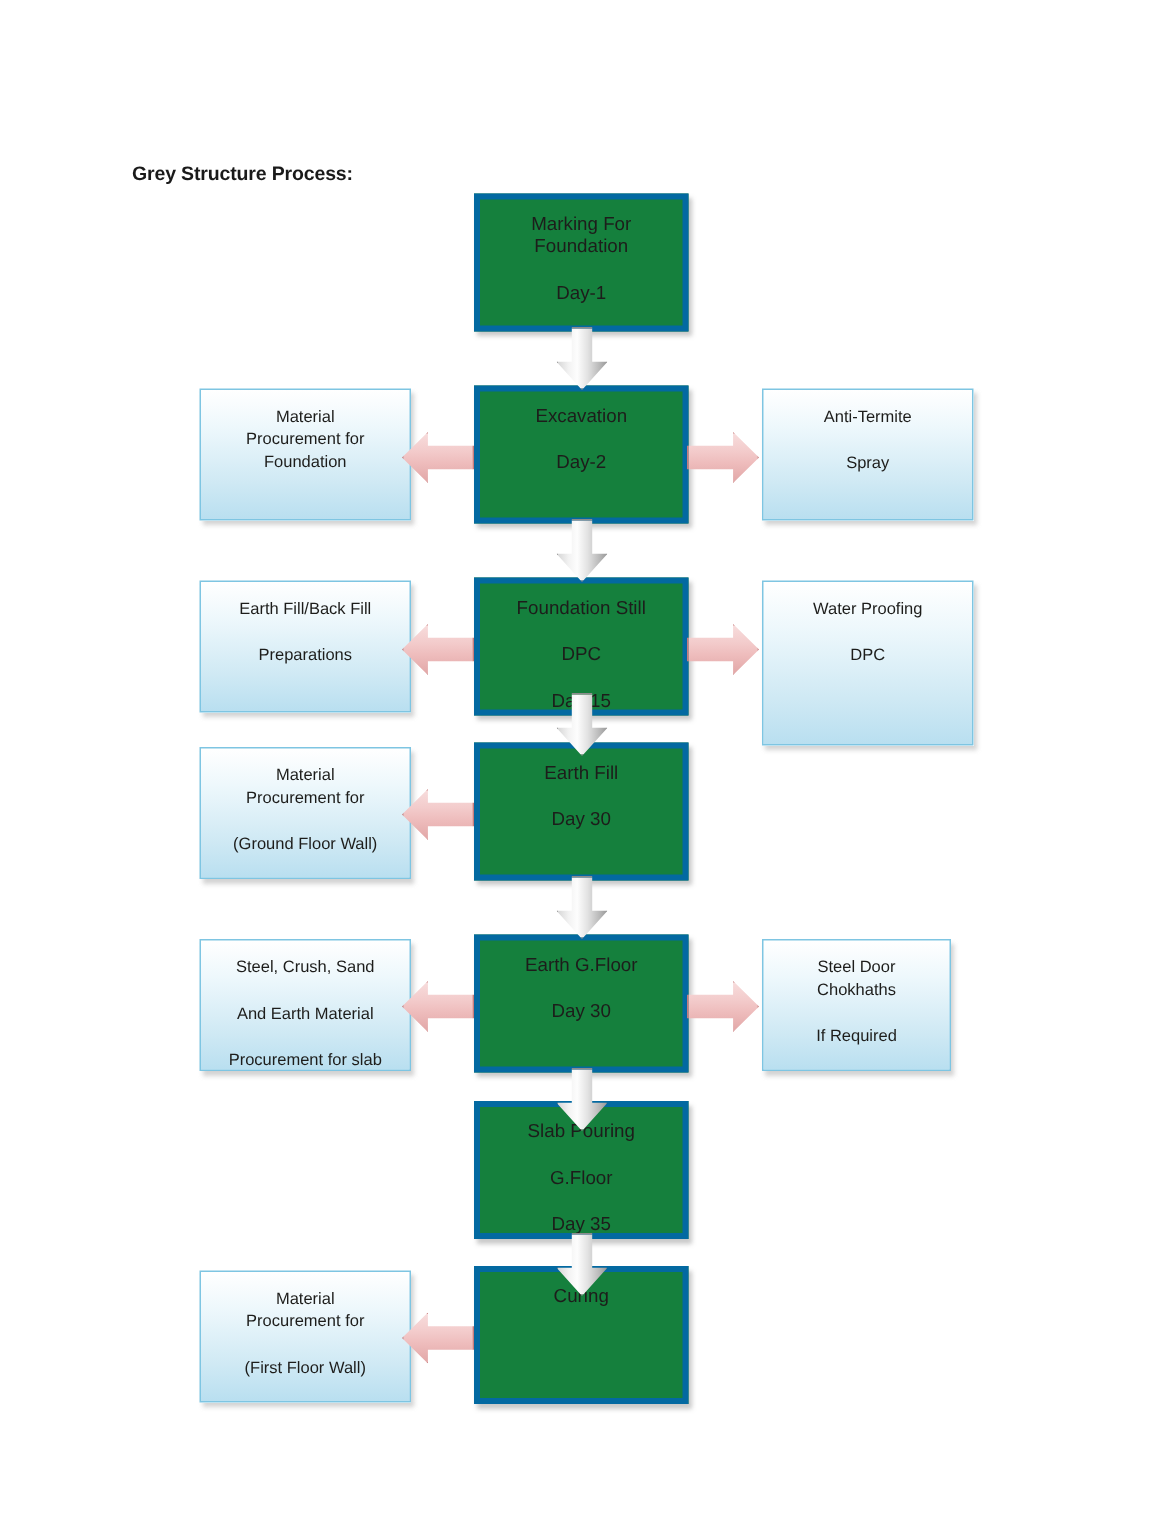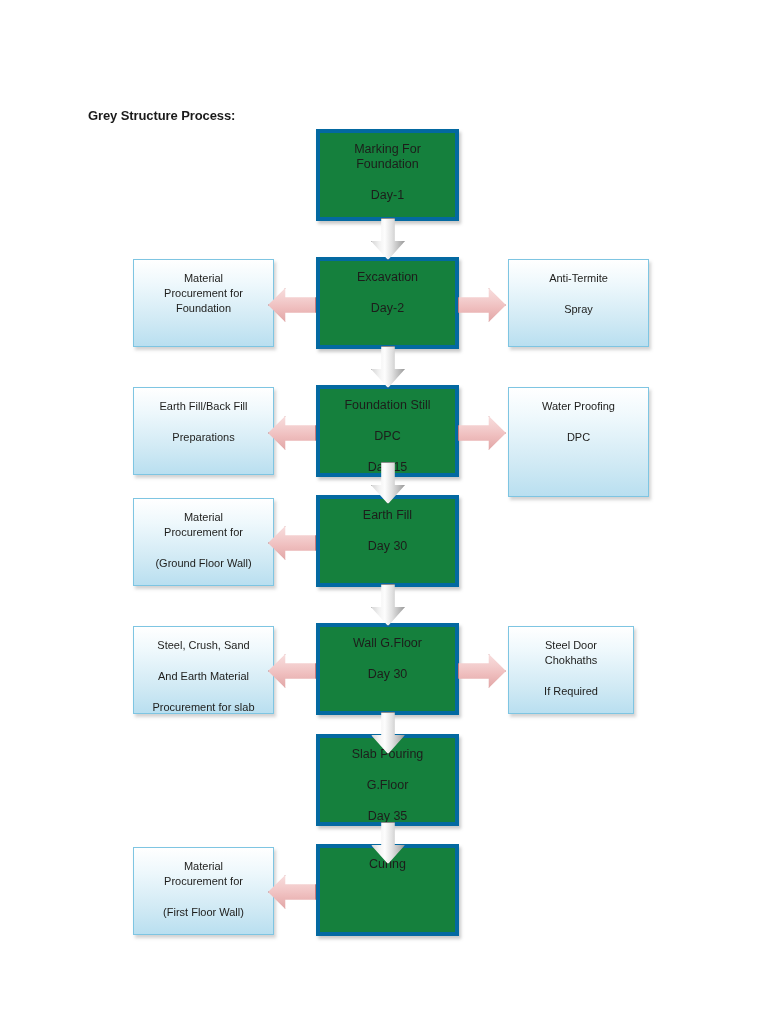--- a/index.html
+++ b/index.html
@@ -161,21 +161,21 @@
         </div>
       </div>
       <div class="proc-node" style="left: 316px; top: 479px; width: 143px; height: 92px;">
         <div class="node-inner">
           <span class="line">Earth Fill</span>
           <span class="line gap">Day 30</span>
         </div>
       </div>
       <div class="proc-node" style="left: 316px; top: 607px; width: 143px; height: 92px;">
         <div class="node-inner">
-          <span class="line">Wall G.Floor</span>
+          <span class="line">Earth G.Floor</span>
           <span class="line gap">Day 30</span>
         </div>
       </div>
       <div class="proc-node" style="left: 316px; top: 718px; width: 143px; height: 92px;">
         <div class="node-inner">
           <span class="line">Slab Pouring</span>
           <span class="line gap">G.Floor</span>
           <span class="line gap">Day 35</span>
         </div>
       </div>

